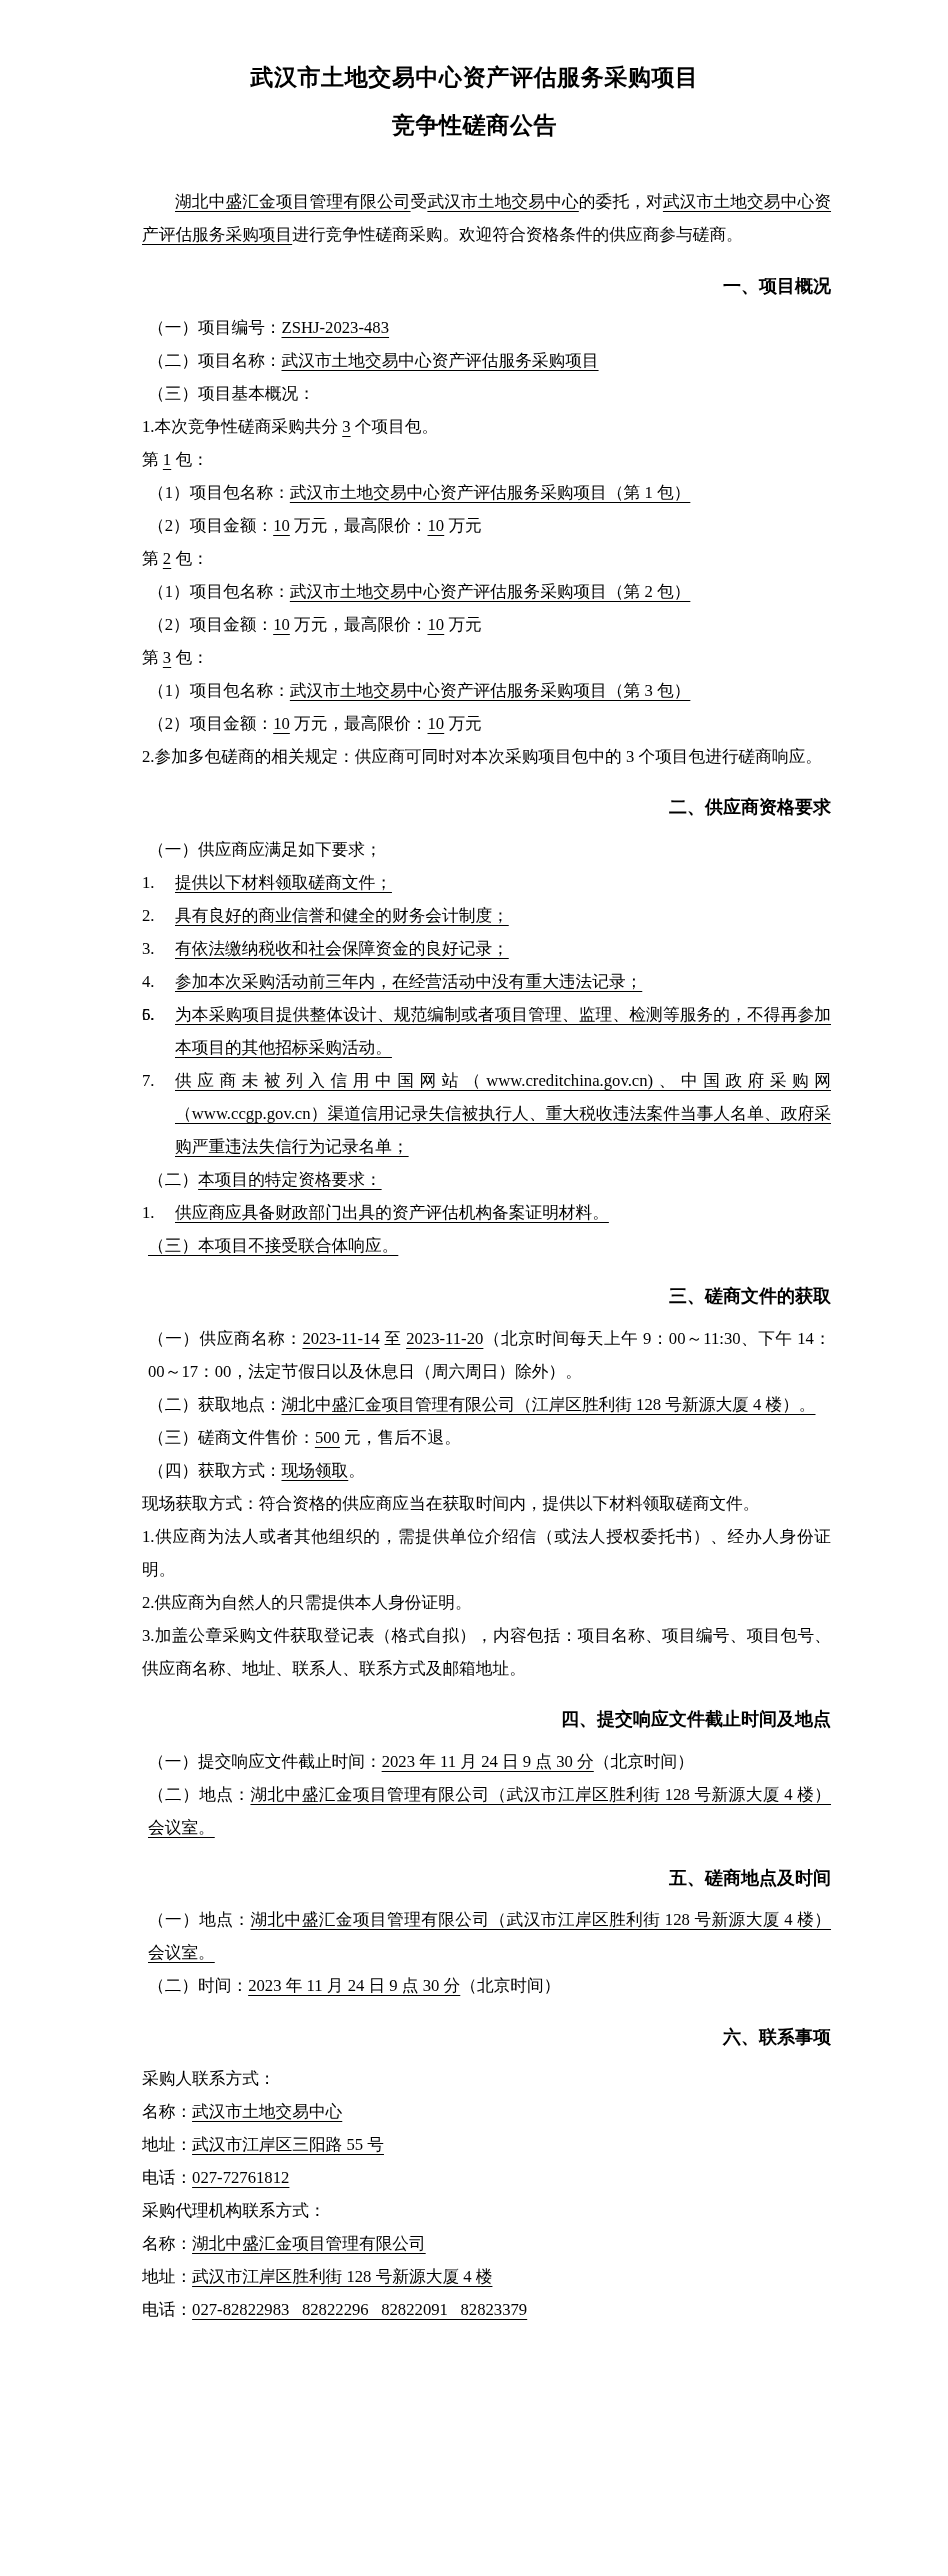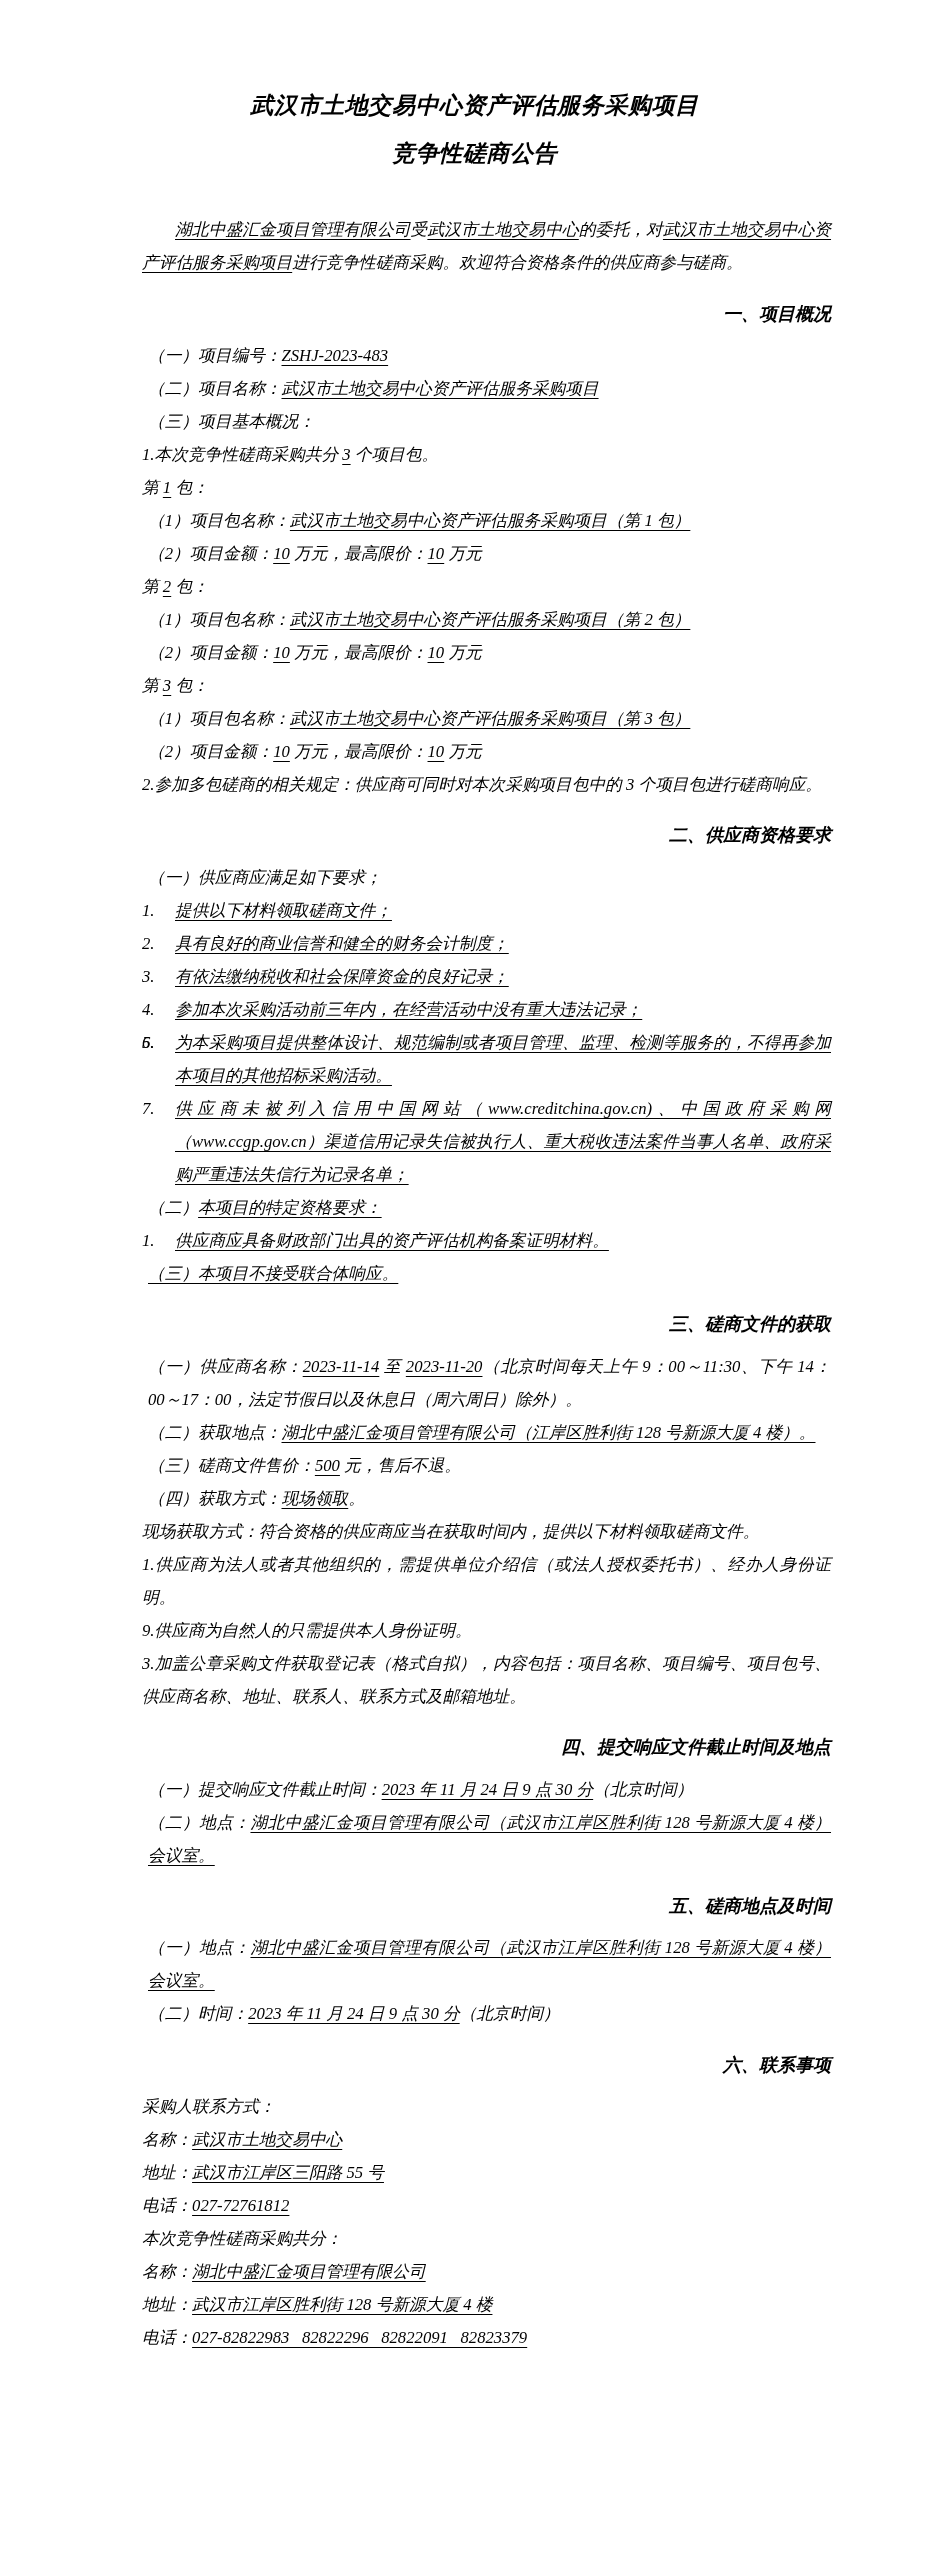--- a/index.html
+++ b/index.html
@@ -5,23 +5,22 @@
   html, body { margin: 0; padding: 0; }
   body {
     width: 949px;
     height: 2576px;
     background: #ffffff;
     color: #000000;
     font-family: "Liberation Serif", "DejaVu Serif", serif;
     overflow: hidden;
   }
   .page {
-    padding: 82px 118px 36px 142px;
+    padding: 54px 118px 36px 142px;
     box-sizing: border-box;
-    font-style: italic;
   }
   .title-wrap {
     margin-left: -142px;
     margin-right: -118px;
     text-align: center;
   }
   .doc-title-line {
     font-size: 23px;
     font-weight: bold;
     line-height: 48px;
@@ -91,32 +90,32 @@
       <p class="line i10"><span>（二）</span><span class="u">本项目的特定资格要求：</span></p>
       <p class="line numbered"><span class="num">1.</span><span class="u">供应商应具备财政部门出具的资产评估机构备案证明材料。</span></p>
       <p class="line i10"><span class="u">（三）本项目不接受联合体响应。</span></p>
       <p class="line sec-heading"><span>三、磋商文件的获取</span></p>
       <p class="line i10"><span>（一）供应商名称：</span><span class="u">2023-11-14</span><span> 至 </span><span class="u">2023-11-20</span><span>（北京时间每天上午 9：00～11:30、下午 14：00～17：00，法定节假日以及休息日（周六周日）除外）。</span></p>
       <p class="line i10"><span>（二）获取地点：</span><span class="u">湖北中盛汇金项目管理有限公司（江岸区胜利街 128 号新源大厦 4 楼）。</span></p>
       <p class="line i10"><span>（三）磋商文件售价：</span><span class="u">500</span><span> 元，售后不退。</span></p>
       <p class="line i10"><span>（四）获取方式：</span><span class="u">现场领取</span><span>。</span></p>
       <p class="line"><span>现场获取方式：符合资格的供应商应当在获取时间内，提供以下材料领取磋商文件。</span></p>
       <p class="line"><span>1.供应商为法人或者其他组织的，需提供单位介绍信（或法人授权委托书）、经办人身份证明。</span></p>
-      <p class="line"><span>9.供应商为自然人的只需提供本人身份证明。</span></p>
+      <p class="line"><span>2.供应商为自然人的只需提供本人身份证明。</span></p>
       <p class="line"><span>3.加盖公章采购文件获取登记表（格式自拟），内容包括：项目名称、项目编号、项目包号、供应商名称、地址、联系人、联系方式及邮箱地址。</span></p>
       <p class="line sec-heading"><span>四、提交响应文件截止时间及地点</span></p>
       <p class="line i10"><span>（一）提交响应文件截止时间：</span><span class="u">2023 年 11 月 24 日 9 点 30 分</span><span>（北京时间）</span></p>
       <p class="line i10"><span>（二）地点：</span><span class="u">湖北中盛汇金项目管理有限公司（武汉市江岸区胜利街 128 号新源大厦 4 楼）会议室。</span></p>
       <p class="line sec-heading"><span>五、磋商地点及时间</span></p>
       <p class="line i10"><span>（一）地点：</span><span class="u">湖北中盛汇金项目管理有限公司（武汉市江岸区胜利街 128 号新源大厦 4 楼）会议室。</span></p>
       <p class="line i10"><span>（二）时间：</span><span class="u">2023 年 11 月 24 日 9 点 30 分</span><span>（北京时间）</span></p>
       <p class="line sec-heading"><span>六、联系事项</span></p>
       <p class="line"><span>采购人联系方式：</span></p>
       <p class="line"><span>名称：</span><span class="u">武汉市土地交易中心</span></p>
       <p class="line"><span>地址：</span><span class="u">武汉市江岸区三阳路 55 号</span></p>
       <p class="line"><span>电话：</span><span class="u">027-72761812</span></p>
-      <p class="line"><span>本次竞争性磋商采购共分：</span></p>
+      <p class="line"><span>采购代理机构联系方式：</span></p>
       <p class="line"><span>名称：</span><span class="u">湖北中盛汇金项目管理有限公司</span></p>
       <p class="line"><span>地址：</span><span class="u">武汉市江岸区胜利街 128 号新源大厦 4 楼</span></p>
       <p class="line"><span>电话：</span><span class="u">027-82822983   82822296   82822091   82823379</span></p>
     </main>
 </div>
 
 
 </body></html>

